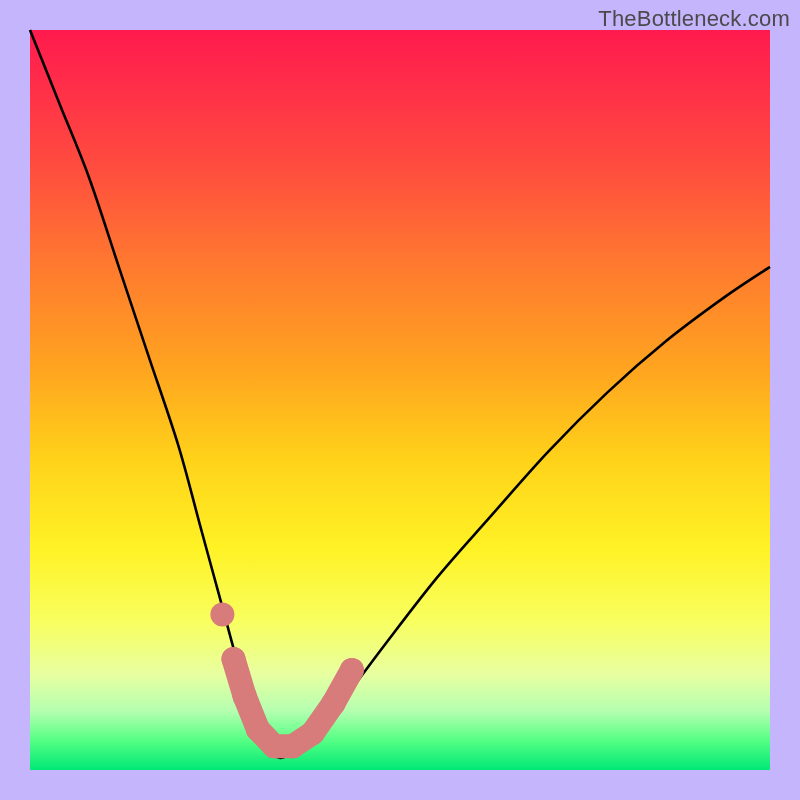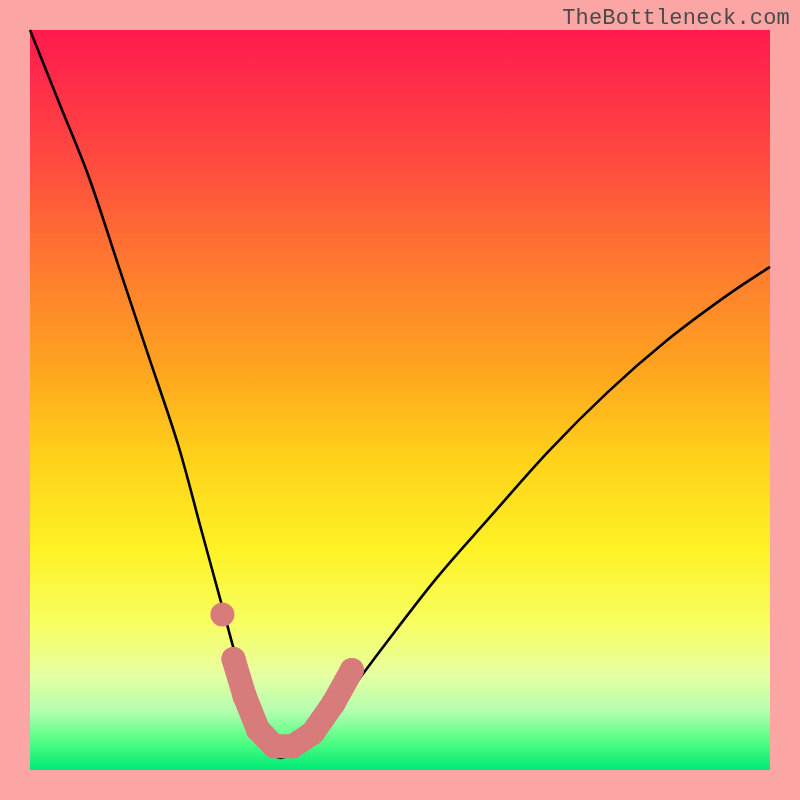--- a/index.html
+++ b/index.html
@@ -7,22 +7,21 @@
     padding: 0;
     width: 800px;
     height: 800px;
     background: #000;
     overflow: hidden;
     font-family: Arial, Helvetica, sans-serif;
   }
   .frame {
     position: absolute;
     inset: 0;
-    background: #fca5a5;
-    font-family: Liberation Mono, monospace;
+    background: #c4b5fd;
   }
   .plot-area {
     position: absolute;
     left: 30px;
     top: 30px;
     width: 740px;
     height: 740px;
     background: linear-gradient(
       to bottom,
       #ff1a4d 0%,

